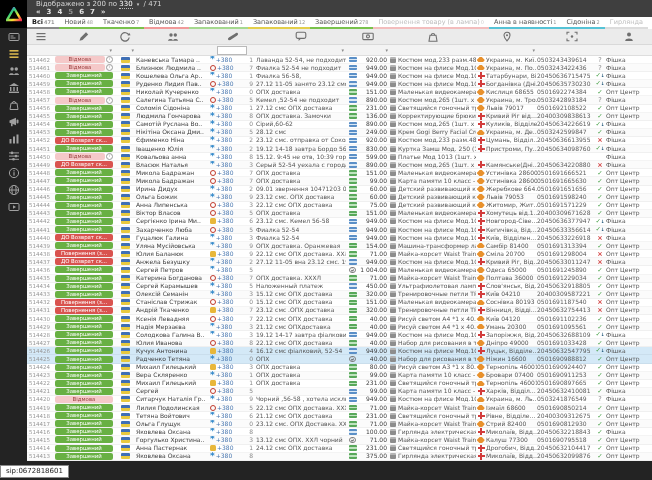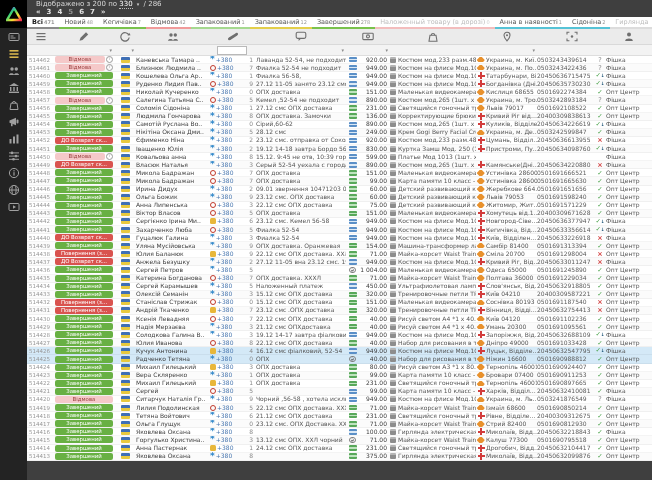--- a/index.html
+++ b/index.html
@@ -207,42 +207,42 @@
       </div>
   </aside>
 
   <div id="main">
 
     <div id="topbar">
       <div id="shownline">
         <span>Відображено з 200 по</span>
         <span class="pgsz">330</span>
         <span class="crt">▾</span>
-        <span>/ 286</span>
+        <span>/ 471</span>
       </div>
       <div id="pager">
           <span>«</span>
           <span>3</span>
           <span>4</span>
           <span class="cur">5</span>
           <span>6</span>
           <span>7</span>
           <span>»</span>
         </div>
     </div>
 
     <div id="tabs">
         <div class="tab active" style="border-bottom-color: rgb(138, 138, 138);"><span>Всі</span><span class="cnt">471</span></div>
         <div class="tab" style="border-bottom-color: rgb(121, 194, 76);"><span>Новий</span><span class="cnt">48</span></div>
-        <div class="tab" style="border-bottom-color: rgb(121, 194, 76);"><span>Кегичівка</span><span class="cnt">7</span></div>
+        <div class="tab" style="border-bottom-color: rgb(121, 194, 76);"><span>Ткаченко</span><span class="cnt">7</span></div>
         <div class="tab" style="border-bottom-color: rgb(241, 154, 154);"><span>Відмова</span><span class="cnt">42</span></div>
         <div class="tab" style="border-bottom-color: rgb(165, 217, 143);"><span>Запакований</span><span class="cnt">1</span></div>
         <div class="tab" style="border-bottom-color: rgb(227, 207, 75);"><span>Запакований</span><span class="cnt">12</span></div>
         <div class="tab" style="border-bottom-color: rgb(121, 194, 76);"><span>Завершений</span><span class="cnt">278</span></div>
-        <div class="tab muted" style="border-bottom-color: rgb(243, 189, 189);"><span>Наложенный товару (в дорозі)</span><span class="cnt">0</span></div>
+        <div class="tab muted" style="border-bottom-color: rgb(243, 189, 189);"><span>Повернення товару (в лампа)</span><span class="cnt">0</span></div>
         <div class="tab" style="border-bottom-color: rgb(86, 195, 214);"><span>Анна в наявності</span><span class="cnt">1</span></div>
         <div class="tab" style="border-bottom-color: rgb(86, 195, 214);"><span>Сідоніна</span><span class="cnt">2</span></div>
         <div class="tab muted" style="border-bottom-color: rgb(220, 220, 220);"><span>Гирлянда</span></div>
       </div>
 
     <div id="grid">
       <div id="gridhead">
           <div class="hcell" style="width: 27px;">
             <span><svg width="12" height="11" viewBox="0 0 12 11" fill="#6f6f6f" stroke="none">
                 <rect x="1.5" y="2" width="9" height="1.2"></rect>
@@ -1889,14 +1889,17 @@
             <div class="c" style="width:51px">Миколаїв, Відд…</div>
             <div class="c c-ttn" style="width:57px">20450632099876</div>
             <div class="c c-chk" style="width:12px"><span class="chk-ok">✓</span></div>
             <div class="c c-src" style="width:45px">Опт Центр</div>
           </div>
         </div>
     </div>
 
   </div>
 
+  <div id="bottombar">
+    <div id="sip">sip:0672818601</div>
+  </div>
 
 </div>
 
 </body></html>

